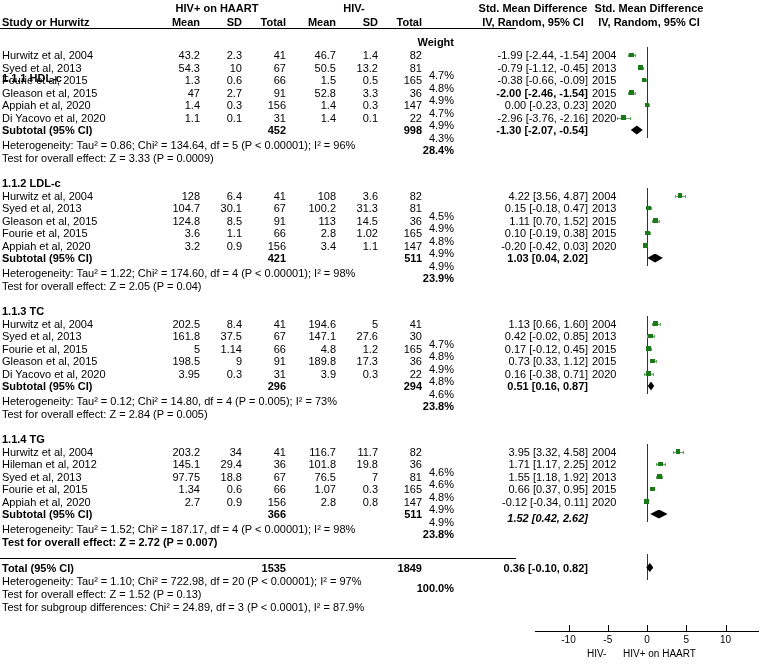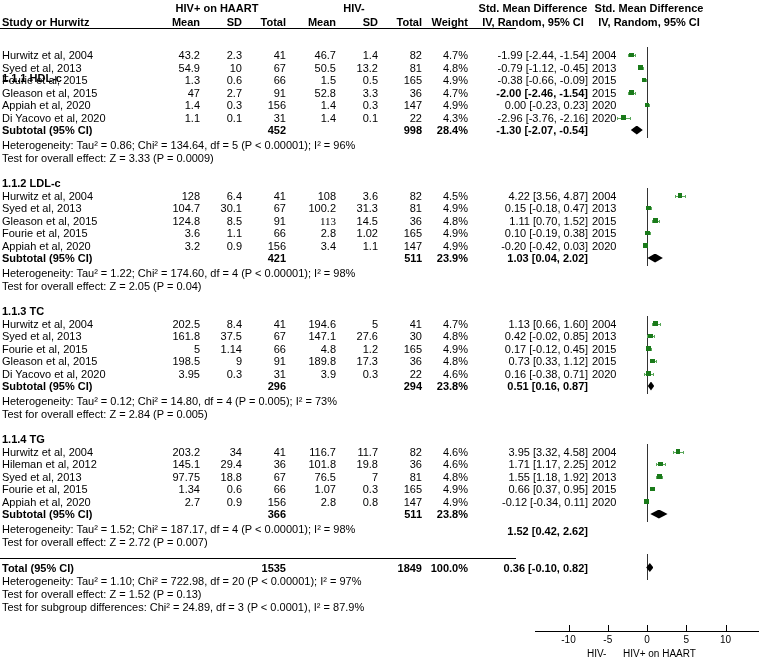--- a/index.html
+++ b/index.html
@@ -27,21 +27,21 @@
   .grp{position:absolute;left:2px;font-size:11px;font-weight:bold;white-space:nowrap;}
 
   
   .cStudy{left:2px;}
   .cMean1{left:148px;width:52px;}
   .cSD1{left:200px;width:42px;}
   .cTot1{left:242px;width:44px;}
   .cMean2{left:286px;width:50px;}
   .cSD2{left:336px;width:42px;}
   .cTot2{left:378px;width:44px;}
-  .cWt{left:422px;width:46px;}
+  .cWt{left:408px;width:46px;margin-top:20px;}
   .cEff{left:470px;width:118px;}
   .cYear{left:592px;width:36px;}
 
   
   #plot{position:absolute;left:520px;top:28px;width:258px;height:644px;}
   .nullline{position:absolute;width:1px;background:#333;left:127px;}
   .axis{position:absolute;left:8px;top:603px;width:242px;height:1px;background:#000;}
   .tick{position:absolute;top:597px;width:1px;height:7px;background:#000;}
   .ticklbl{position:absolute;top:606px;font-size:10px;text-align:center;width:30px;}
   .axlbl{position:absolute;top:622px;font-size:10px;white-space:nowrap;}
@@ -84,21 +84,21 @@
           <div class="cell r cTot1" style="top: 0px;">41</div>
           <div class="cell r cMean2" style="top: 0px;">46.7</div>
           <div class="cell r cSD2" style="top: 0px;">1.4</div>
           <div class="cell r cTot2" style="top: 0px;">82</div>
           <div class="cell r cWt" style="top: 0px;">4.7%</div>
           <div class="cell r cEff" style="top: 0px;">-1.99 [-2.44, -1.54]</div>
           <div class="cell l cYear" style="top: 0px;">2004</div>
         </div>
         <div class="row" style="top: 61.5px;">
           <div class="cell l cStudy" style="top: 0px;">Syed et al, 2013</div>
-          <div class="cell r cMean1" style="top: 0px;">54.9</div>
+          <div class="cell r cMean1" style="top: 0px;">54.3</div>
           <div class="cell r cSD1" style="top: 0px;">10</div>
           <div class="cell r cTot1" style="top: 0px;">67</div>
           <div class="cell r cMean2" style="top: 0px;">50.5</div>
           <div class="cell r cSD2" style="top: 0px;">13.2</div>
           <div class="cell r cTot2" style="top: 0px;">81</div>
           <div class="cell r cWt" style="top: 0px;">4.8%</div>
           <div class="cell r cEff" style="top: 0px;">-0.79 [-1.12, -0.45]</div>
           <div class="cell l cYear" style="top: 0px;">2013</div>
         </div>
         <div class="row" style="top: 74px;">
@@ -181,21 +181,21 @@
           <div class="cell r cTot2" style="top: 0px;">81</div>
           <div class="cell r cWt" style="top: 0px;">4.9%</div>
           <div class="cell r cEff" style="top: 0px;">0.15 [-0.18, 0.47]</div>
           <div class="cell l cYear" style="top: 0px;">2013</div>
         </div>
         <div class="row" style="top: 214.5px;">
           <div class="cell l cStudy" style="top: 0px;">Gleason et al, 2015</div>
           <div class="cell r cMean1" style="top: 0px;">124.8</div>
           <div class="cell r cSD1" style="top: 0px;">8.5</div>
           <div class="cell r cTot1" style="top: 0px;">91</div>
-          <div class="cell r cMean2" style="top: 0px; font-family: Liberation Serif, serif;">113</div>
+          <div class="cell r cMean2" style="top: 0px;">113</div>
           <div class="cell r cSD2" style="top: 0px;">14.5</div>
           <div class="cell r cTot2" style="top: 0px;">36</div>
           <div class="cell r cWt" style="top: 0px;">4.8%</div>
           <div class="cell r cEff" style="top: 0px;">1.11 [0.70, 1.52]</div>
           <div class="cell l cYear" style="top: 0px;">2015</div>
         </div>
         <div class="row" style="top: 227px;">
           <div class="cell l cStudy" style="top: 0px;">Fourie et al, 2015</div>
           <div class="cell r cMean1" style="top: 0px;">3.6</div>
           <div class="cell r cSD1" style="top: 0px;">1.1</div>
@@ -357,24 +357,24 @@
           <div class="cell r cTot2" style="top: 0px;">147</div>
           <div class="cell r cWt" style="top: 0px;">4.9%</div>
           <div class="cell r cEff" style="top: 0px;">-0.12 [-0.34, 0.11]</div>
           <div class="cell l cYear" style="top: 0px;">2020</div>
         </div>
         <div class="row" style="top: 508px;">
           <div class="cell b l cStudy" style="top: 0px;">Subtotal (95% CI)</div>
           <div class="cell b r cTot1" style="top: 0px;">366</div>
           <div class="cell b r cTot2" style="top: 0px;">511</div>
           <div class="cell b r cWt" style="top: 0px;">23.8%</div>
-          <div class="cell b r cEff" style="top: 17px;">1.52 [0.42, 2.62]</div>
+          <div class="cell b r cEff" style="top: 4px; font-style: italic;">1.52 [0.42, 2.62]</div>
         </div>
         <div class="note" style="top: 522.5px;">Heterogeneity: Tau² = 1.52; Chi² = 187.17, df = 4 (P &lt; 0.00001); I² = 98%</div>
-        <div class="note" style="top: 535.5px;">Test for overall effect: Z = 2.72 (P = 0.007)</div>
+        <div class="note" style="top: 535.5px; font-weight: bold;">Test for overall effect: Z = 2.72 (P = 0.007)</div>
         <div class="row" style="top: 561.5px;">
           <div class="cell b l cStudy" style="top: 0px;">Total (95% CI)</div>
           <div class="cell b r cTot1" style="top: 0px;">1535</div>
           <div class="cell b r cTot2" style="top: 0px;">1849</div>
           <div class="cell b r cWt" style="top: 0px;">100.0%</div>
           <div class="cell b r cEff" style="top: 0px;">0.36 [-0.10, 0.82]</div>
         </div>
         <div class="note" style="top: 575px;">Heterogeneity: Tau² = 1.10; Chi² = 722.98, df = 20 (P &lt; 0.00001); I² = 97%</div>
         <div class="note" style="top: 588px;">Test for overall effect: Z = 1.52 (P = 0.13)</div>
         <div class="note" style="top: 601px;">Test for subgroup differences: Chi² = 24.89, df = 3 (P &lt; 0.0001), I² = 87.9%</div>

